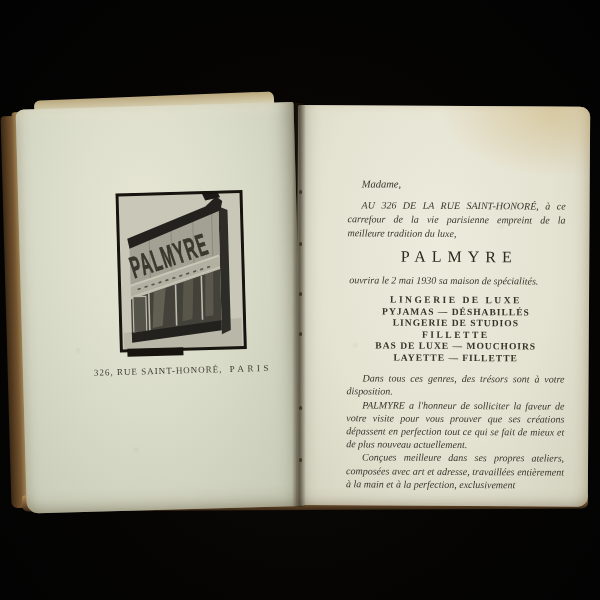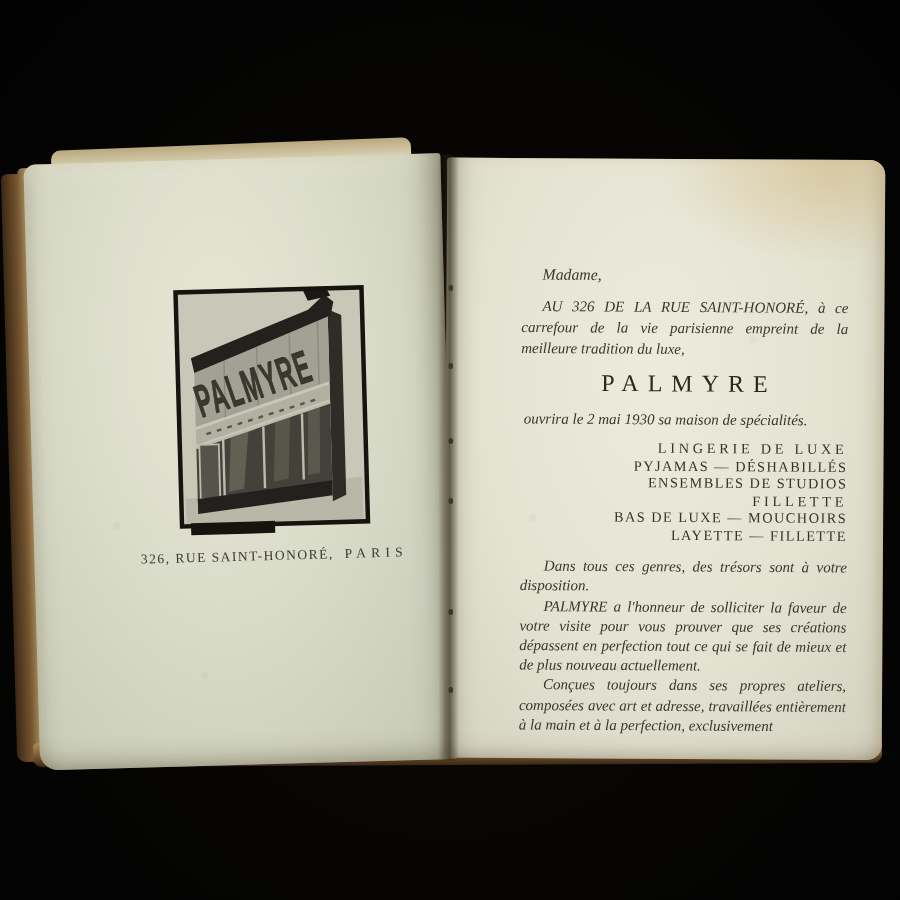--- a/index.html
+++ b/index.html
@@ -77,22 +77,22 @@
   }
   .salutation{font-style:italic;margin:0 0 8px 14px;font-size:10.5px;}
   .intro{font-style:italic;text-align:justify;text-indent:14px;margin:0 0 8px 0;line-height:13.8px;}
   .brand{
     text-align:center;font-size:16px;letter-spacing:6px;padding-left:6px;
     color:#2b2820;margin:0 0 8px 0;line-height:18px;font-weight:normal;
   }
   .opening{font-style:italic;margin:0 0 7px 2px;line-height:13.8px;}
   .specialties{margin:0 0 8px 0;text-align:center;}
   .specialty{
-    font-size:9.5px;line-height:11.5px;font-weight:normal;letter-spacing:1px;
-    color:#353228;white-space:nowrap;text-align:right;
+    font-size:9.5px;line-height:11.5px;font-weight:bold;letter-spacing:1px;
+    color:#353228;white-space:nowrap;
   }
   .specialty.spread{letter-spacing:2.5px;}
   .para{font-style:italic;text-align:justify;text-indent:16px;margin:0;line-height:13.2px;}
   
   .grain{
     position:absolute;inset:0;pointer-events:none;border-radius:inherit;
     background:
       radial-gradient(circle at 20% 60%, rgba(120,110,80,.05) 0 2px, transparent 3px),
       radial-gradient(circle at 70% 30%, rgba(120,110,80,.05) 0 2px, transparent 3px),
       radial-gradient(circle at 40% 85%, rgba(120,110,80,.06) 0 2px, transparent 3px);
@@ -181,29 +181,29 @@
 
     <div class="content">
       <p class="salutation">Madame,</p>
       <p class="intro">AU 326 DE LA RUE SAINT-HONORÉ, à ce carrefour de la vie parisienne empreint de la meilleure tradition du luxe,</p>
       <h1 class="brand">PALMYRE</h1>
       <p class="opening">ouvrira le 2 mai 1930 sa maison de spécialités.</p>
 
       <div class="specialties">
         <div class="specialty spread">LINGERIE DE LUXE</div>
         <div class="specialty">PYJAMAS — DÉSHABILLÉS</div>
-        <div class="specialty">ENSEMBLES DE STUDIOS</div>
+        <div class="specialty">LINGERIE DE STUDIOS</div>
         <div class="specialty spread">FILLETTE</div>
         <div class="specialty">BAS DE LUXE — MOUCHOIRS</div>
         <div class="specialty">LAYETTE — FILLETTE</div>
       </div>
 
       <p class="para">Dans tous ces genres, des trésors sont à votre disposition.</p>
       <p class="para">PALMYRE a l'honneur de solliciter la faveur de votre visite pour vous prouver que ses créations dépassent en perfection tout ce qui se fait de mieux et de plus nouveau actuellement.</p>
-      <p class="para">Conçues toujours dans ses propres ateliers, composées avec art et adresse, travaillées entièrement à la main et à la perfection, exclusivement</p>
+      <p class="para">Conçues meilleure dans ses propres ateliers, composées avec art et adresse, travaillées entièrement à la main et à la perfection, exclusivement</p>
     </div>
   </div>
 
   <div class="gutter"></div>
   <div class="stitch" style="top:190px"></div>
   <div class="stitch" style="top:242px"></div>
   <div class="stitch" style="top:292px"></div>
   <div class="stitch" style="top:332px"></div>
   <div class="stitch" style="top:406px"></div>
   <div class="stitch" style="top:458px"></div>

